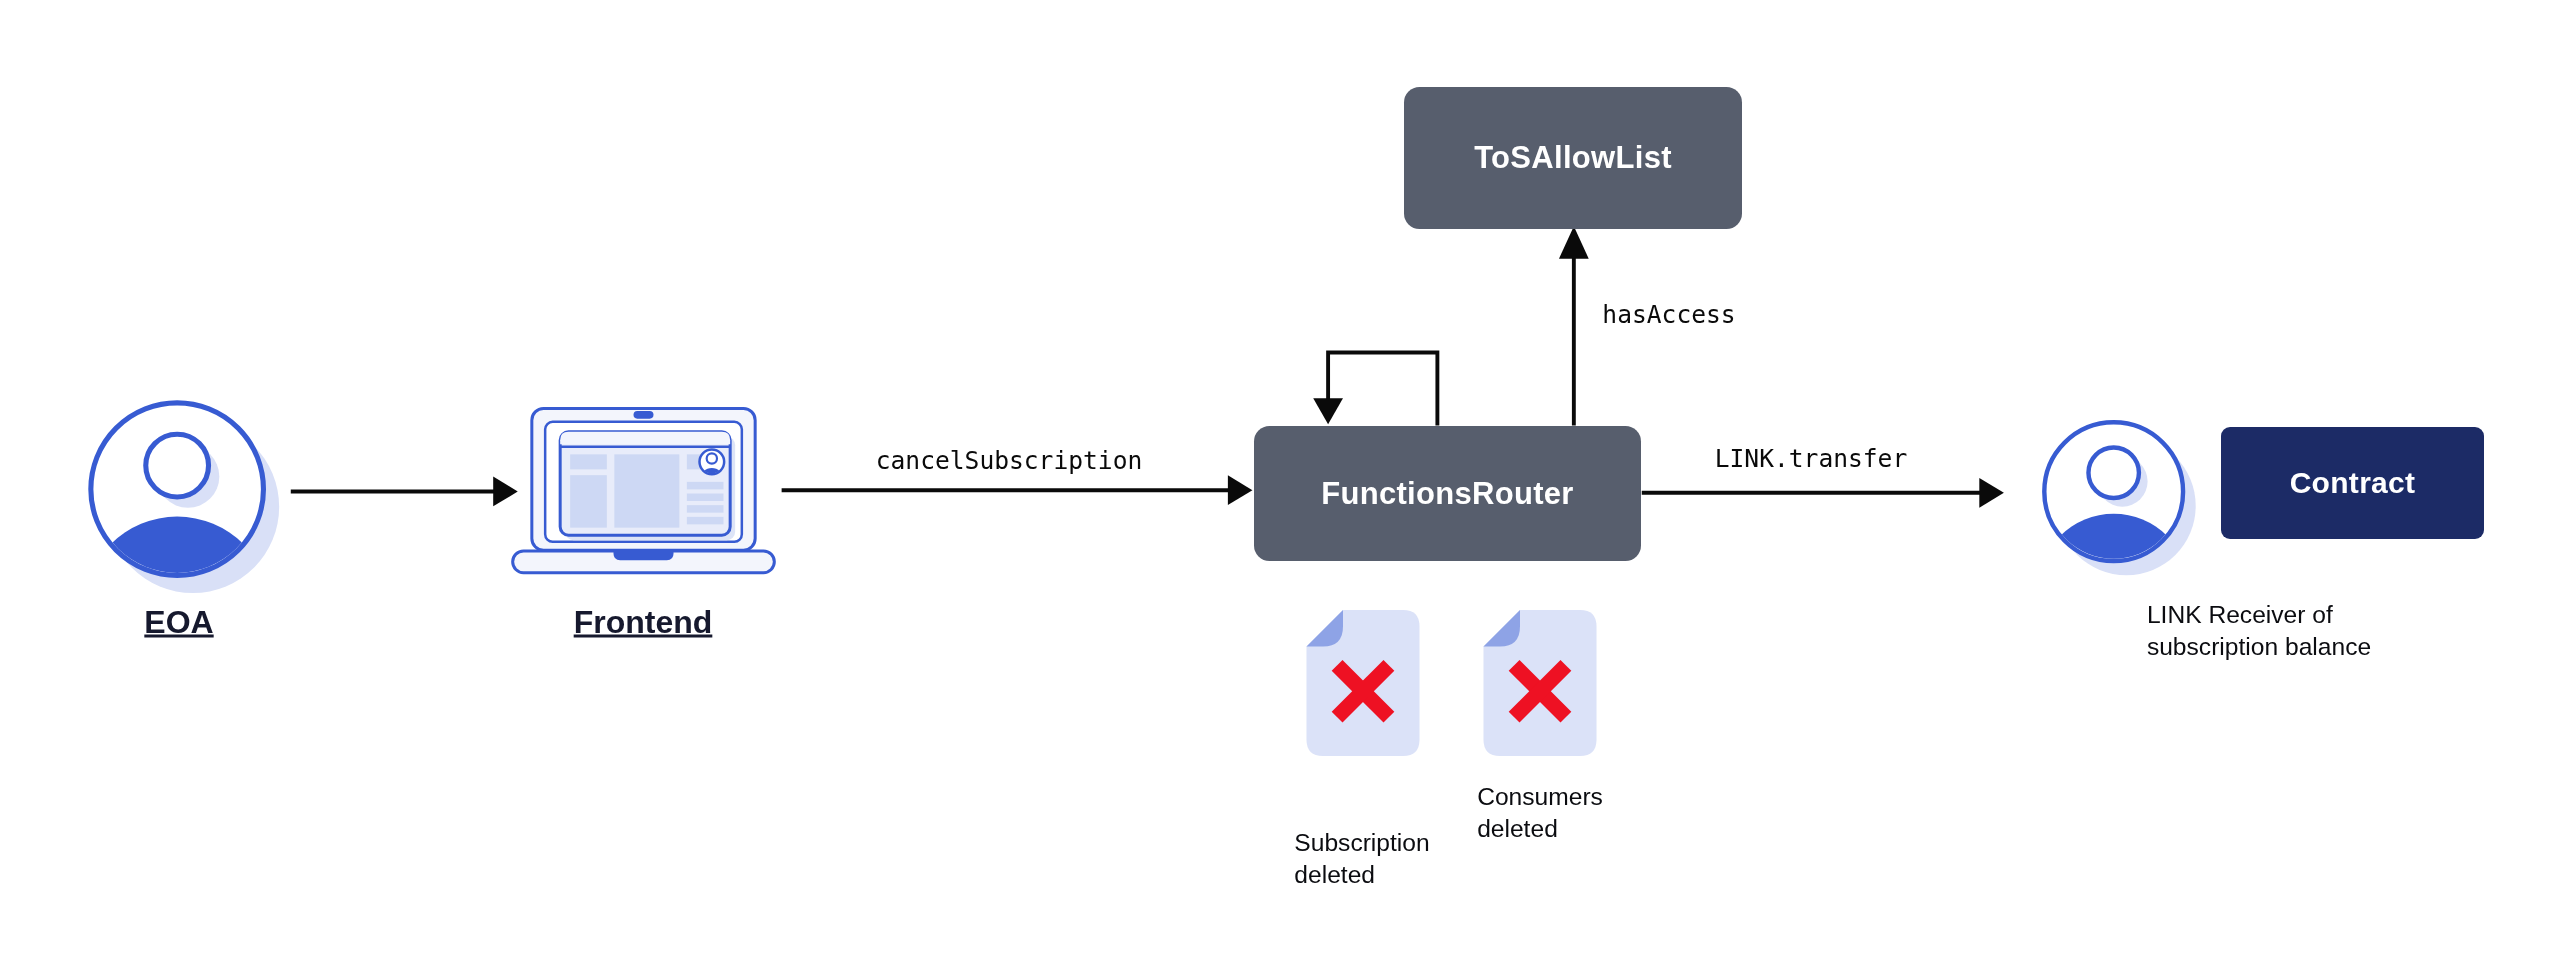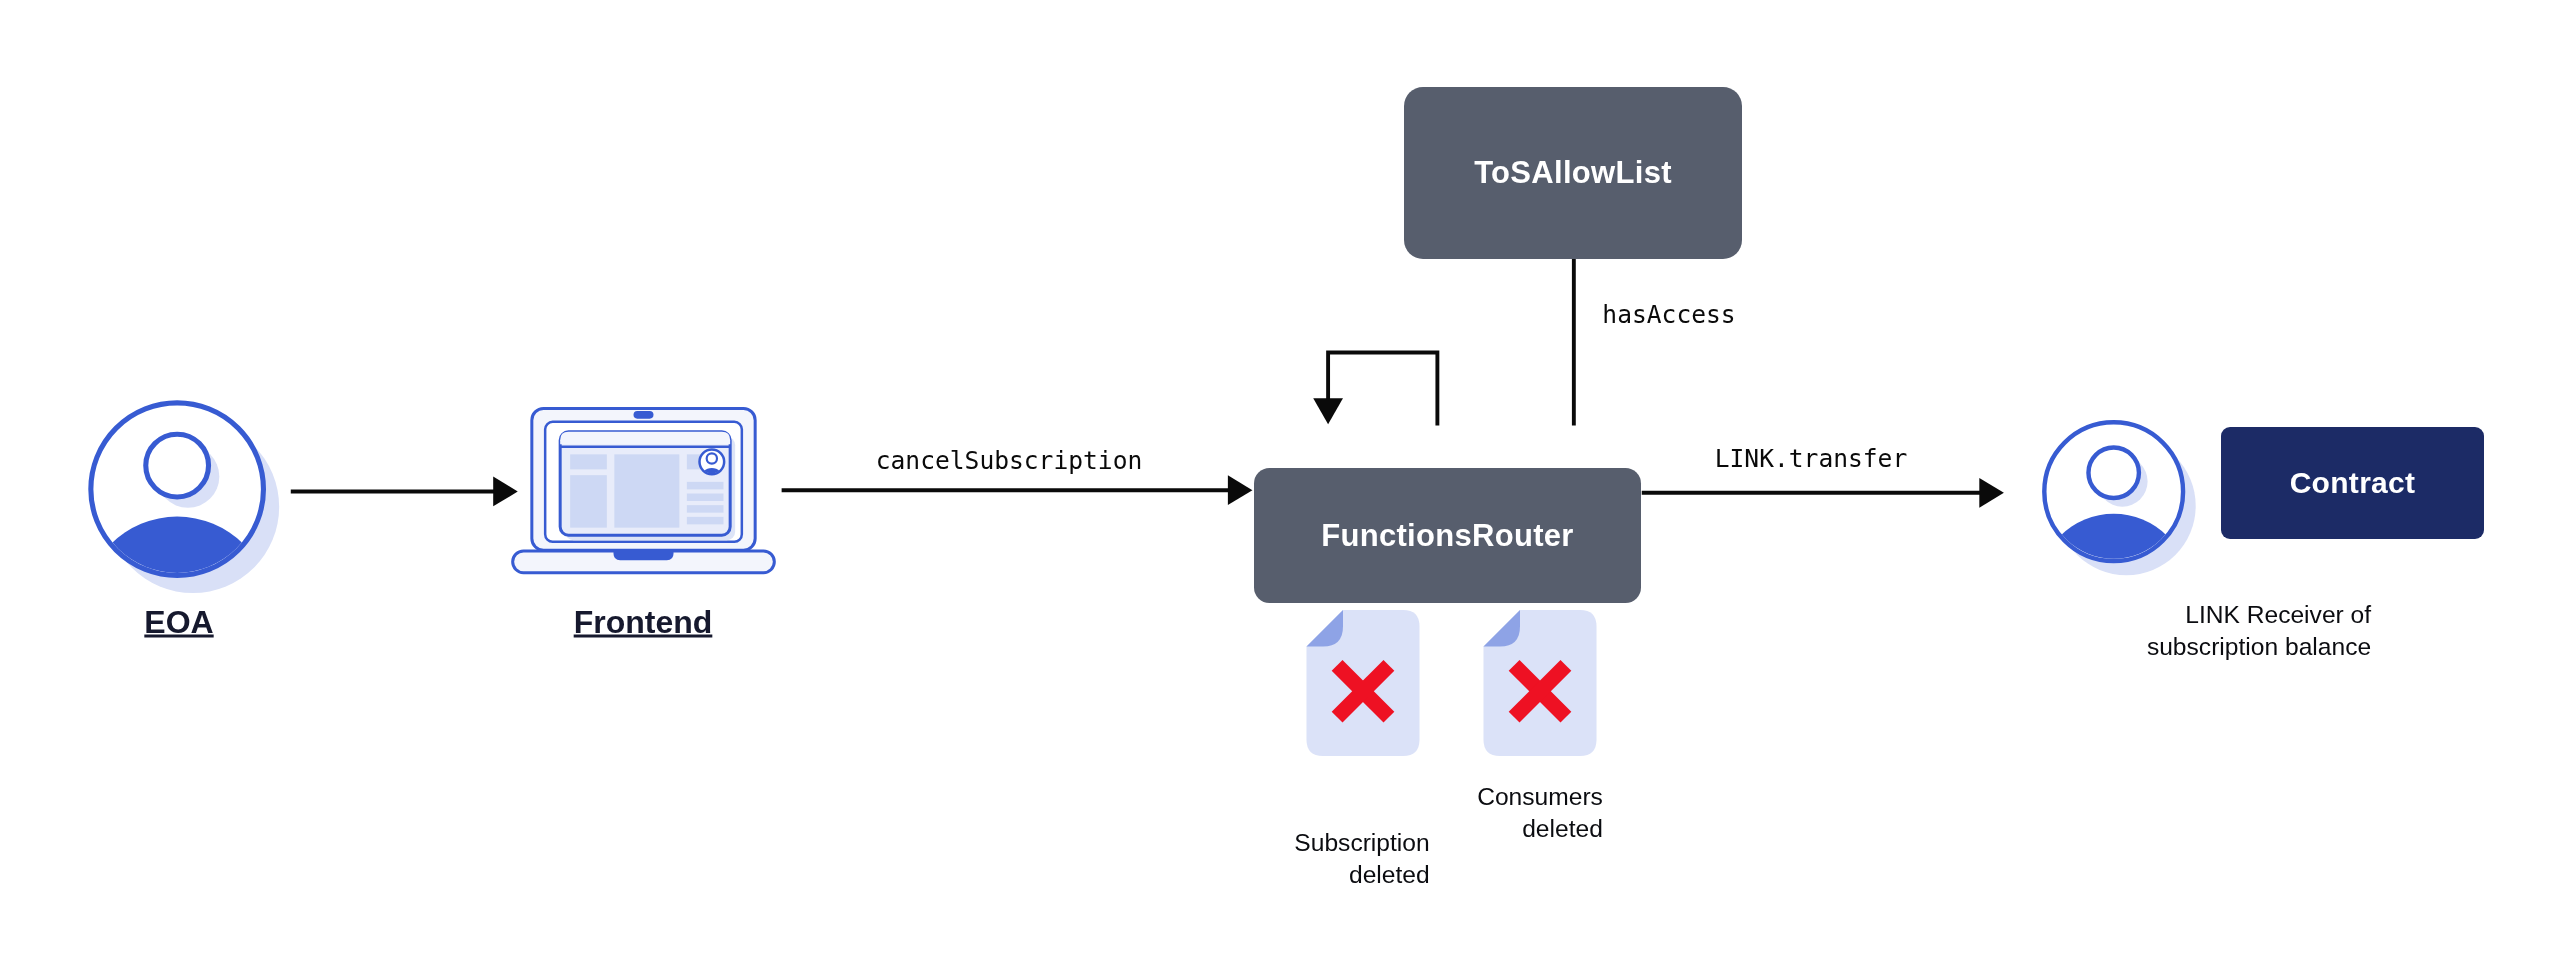--- a/index.html
+++ b/index.html
@@ -42,21 +42,21 @@
     position:absolute;z-index:2;
     transform:translate(-50%,-50%);
     font-weight:bold;font-size:32px;color:var(--label-dark);
     white-space:nowrap;
     text-decoration:underline;
   }
   .caption{
     position:absolute;z-index:2;
     transform:translate(-50%,-50%);
     font-size:24.6px;line-height:32px;color:var(--text-black);
-    text-align:right;white-space:nowrap;
+    text-align:left;white-space:nowrap;
   }
   .code-label{
     position:absolute;z-index:2;
     transform:translate(-50%,-50%);
     font-family:"DejaVu Sans Mono",monospace;
     font-size:24.6px;line-height:32px;color:var(--line-black);
     text-align:center;white-space:nowrap;
   }
 </style>
 </head>
@@ -130,25 +130,25 @@
         </clipPath>
       <circle cx="121" cy="33.5" r="7.4" fill="#fff" stroke="var(--chainlink-blue)" stroke-width="1.5"></circle>
       <circle cx="121" cy="31.5" r="3.1" fill="#fff" stroke="var(--chainlink-blue)" stroke-width="1.3"></circle>
       <circle cx="121" cy="44" r="6.8" fill="var(--chainlink-blue)" clip-path="url(#avClip)"></circle>
       <rect x="1.5" y="87" width="157" height="13" rx="6.5" fill="var(--laptop-body)" stroke="var(--chainlink-blue)" stroke-width="1.8"></rect>
       <path d="M62,87 h36 v1.5 q0,4 -4,4 h-28 q-4,0 -4,-4 Z" fill="var(--chainlink-blue)"></path>
     </svg>
   </div>
   <div class="icon-label" style="left:643px;top:622px;">Frontend</div>
 
-  <div class="node-box slate" style="left:1254px;top:426px;width:387px;height:135px;margin-top:42px;">
+  <div class="node-box slate" style="left:1254px;top:426px;width:387px;height:135px;">
     <span>FunctionsRouter</span>
   </div>
 
-  <div class="node-box slate" style="left:1404px;top:87px;width:338px;height:172px;border-radius:19px;">
+  <div class="node-box slate" style="left:1404px;top:87px;width:338px;height:142px;">
     <span>ToSAllowList</span>
   </div>
 
   <div class="node-box navy" style="left:2221px;top:427px;width:263px;height:112px;">
     <span>Contract</span>
   </div>
 
   <div class="icon-wrap" style="left:2038px;top:416px;width:164px;height:164px;">
     <svg width="164" height="164" viewBox="0 0 104 104">
       <circle cx="56" cy="57" r="44" fill="var(--shadow-periwinkle)"></circle>

